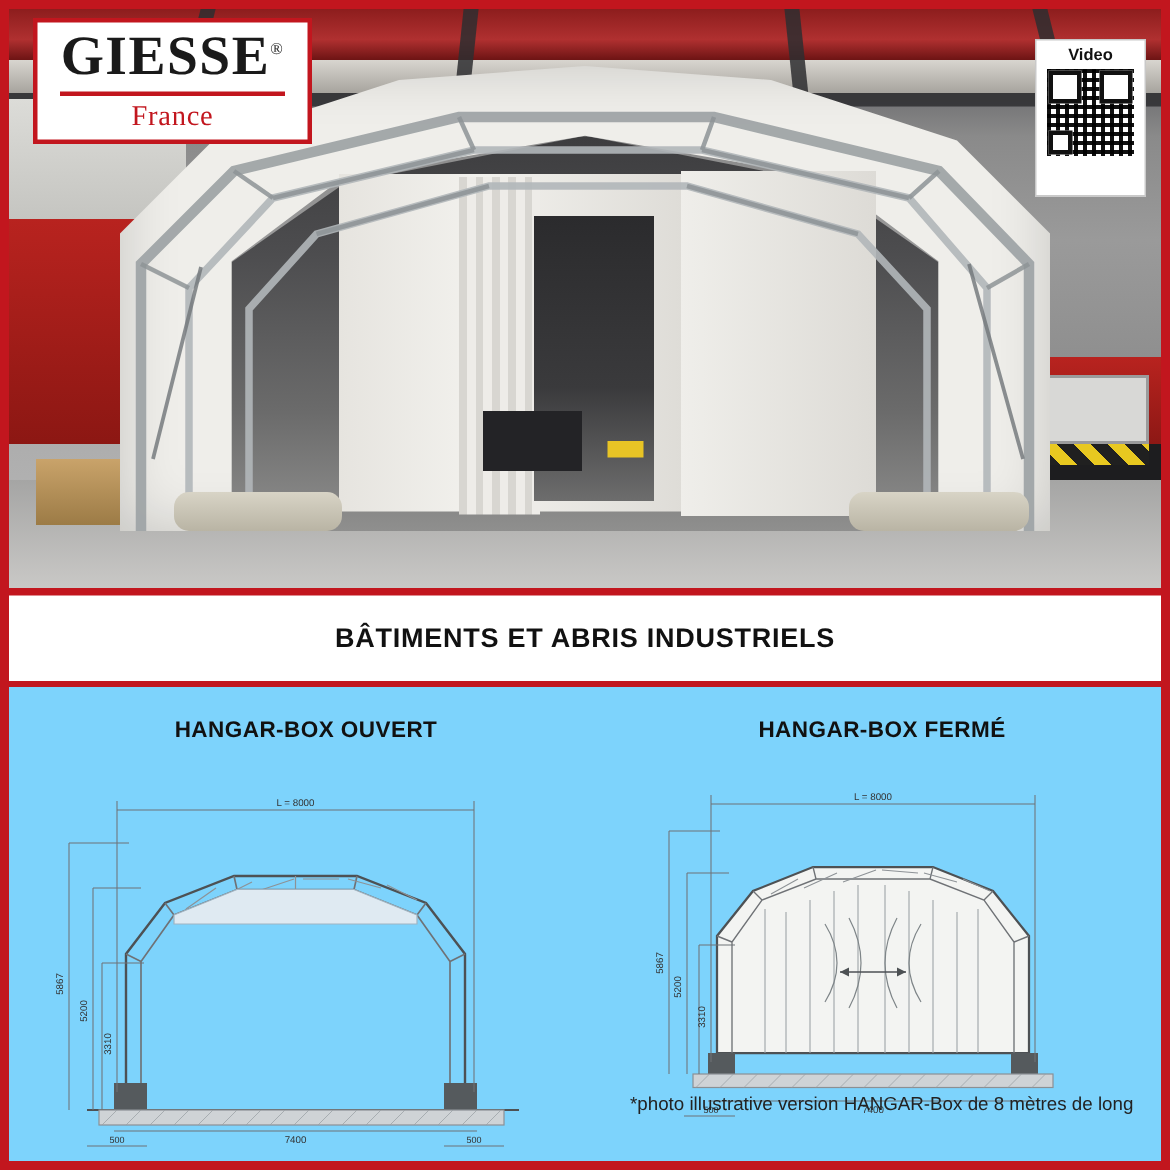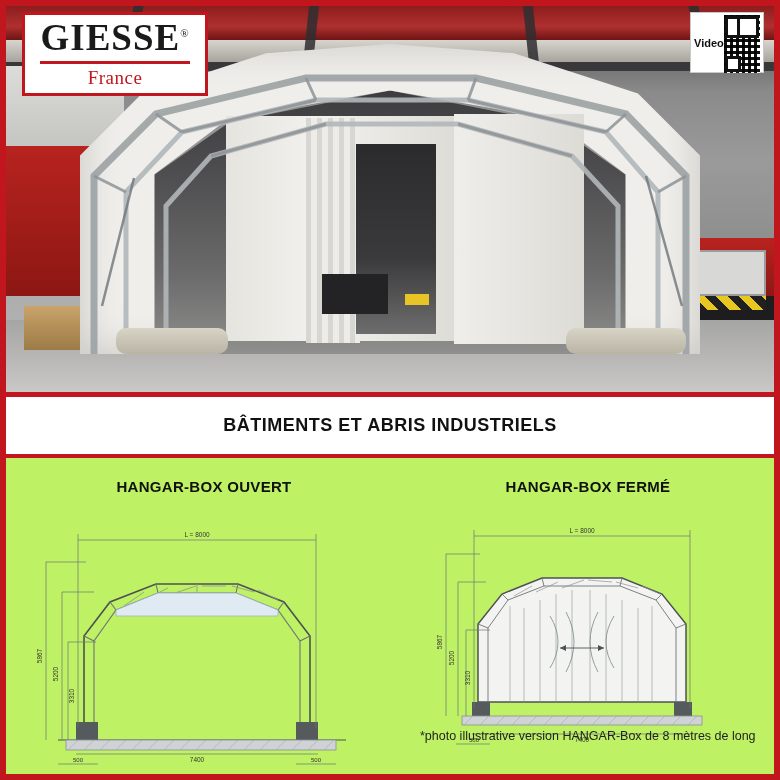--- a/index.html
+++ b/index.html
@@ -5,21 +5,21 @@
   * { box-sizing: border-box; margin: 0; padding: 0; }
   html, body {
     width: 780px; height: 780px;
     background: #ffffff;
     font-family: "Liberation Sans", sans-serif;
     overflow: hidden;
   }
   .page {
     position: relative;
     width: 780px; height: 780px;
-    background: #bef264;
+    background: #7dd3fc;
     border: 6px solid #c2161e;
   }
 
   
   .photo {
     position: absolute;
     left: 0; top: 0;
     width: 768px; height: 386px;
     overflow: hidden;
     background: #6b6b6b;
@@ -154,26 +154,26 @@
   .logo-sub {
     font-family: "Liberation Serif", serif;
     font-weight: normal;
     font-size: 19px;
     color: #c2161e;
     letter-spacing: .5px;
   }
 
   
   .video-box {
-    position: absolute; right: 10px; top: 6px;
-    width: 74px; height: 61px;
+    position: absolute; right: 10px; top: 20px;
+    width: 74px; height: 105px;
     background: #ffffff;
     border: 1px solid #c9c9c9;
     padding: 3px;
-    display: flex; flex-direction: row; align-items: center;
+    display: flex; flex-direction: column; align-items: center;
   }
   .video-label {
     font-size: 11px; font-weight: bold; color: #111; line-height: 14px;
   }
   .qr {
     width: 58px; height: 58px; margin-top: 2px;
     background-color: #fff;
     background-image:
       repeating-linear-gradient(to right, #111 0 3px, transparent 3px 6px),
       repeating-linear-gradient(to bottom, #111 0 3px, transparent 3px 6px);

